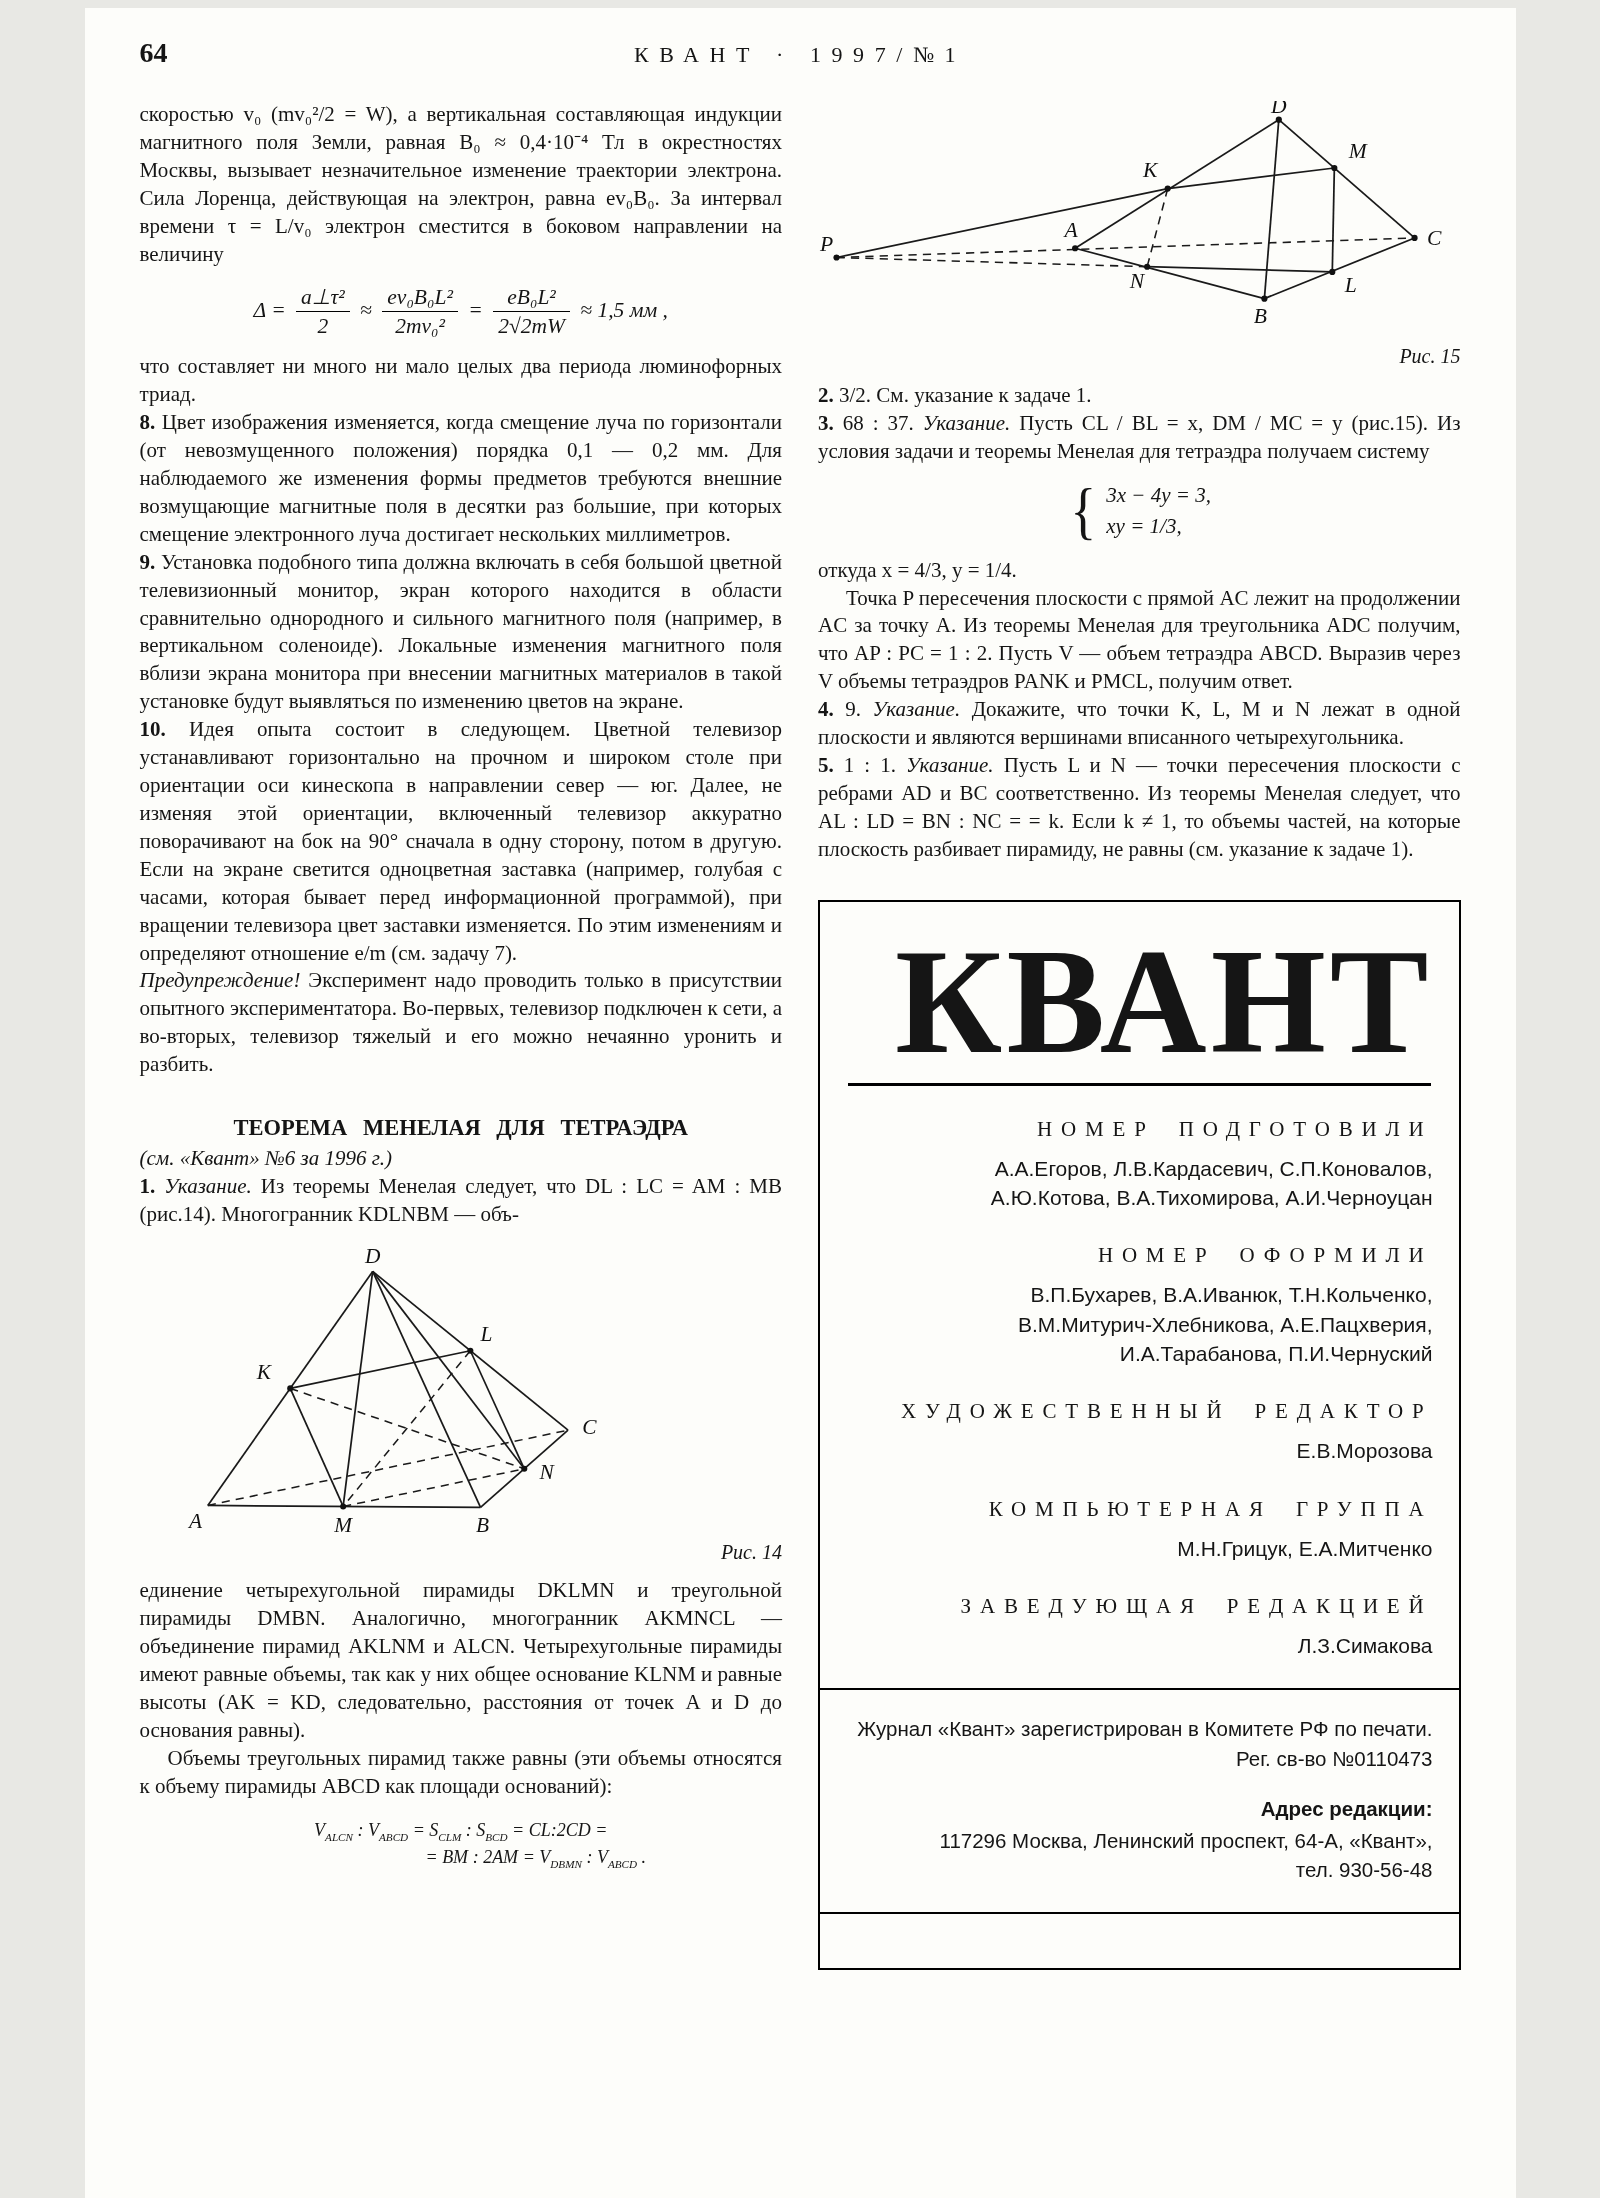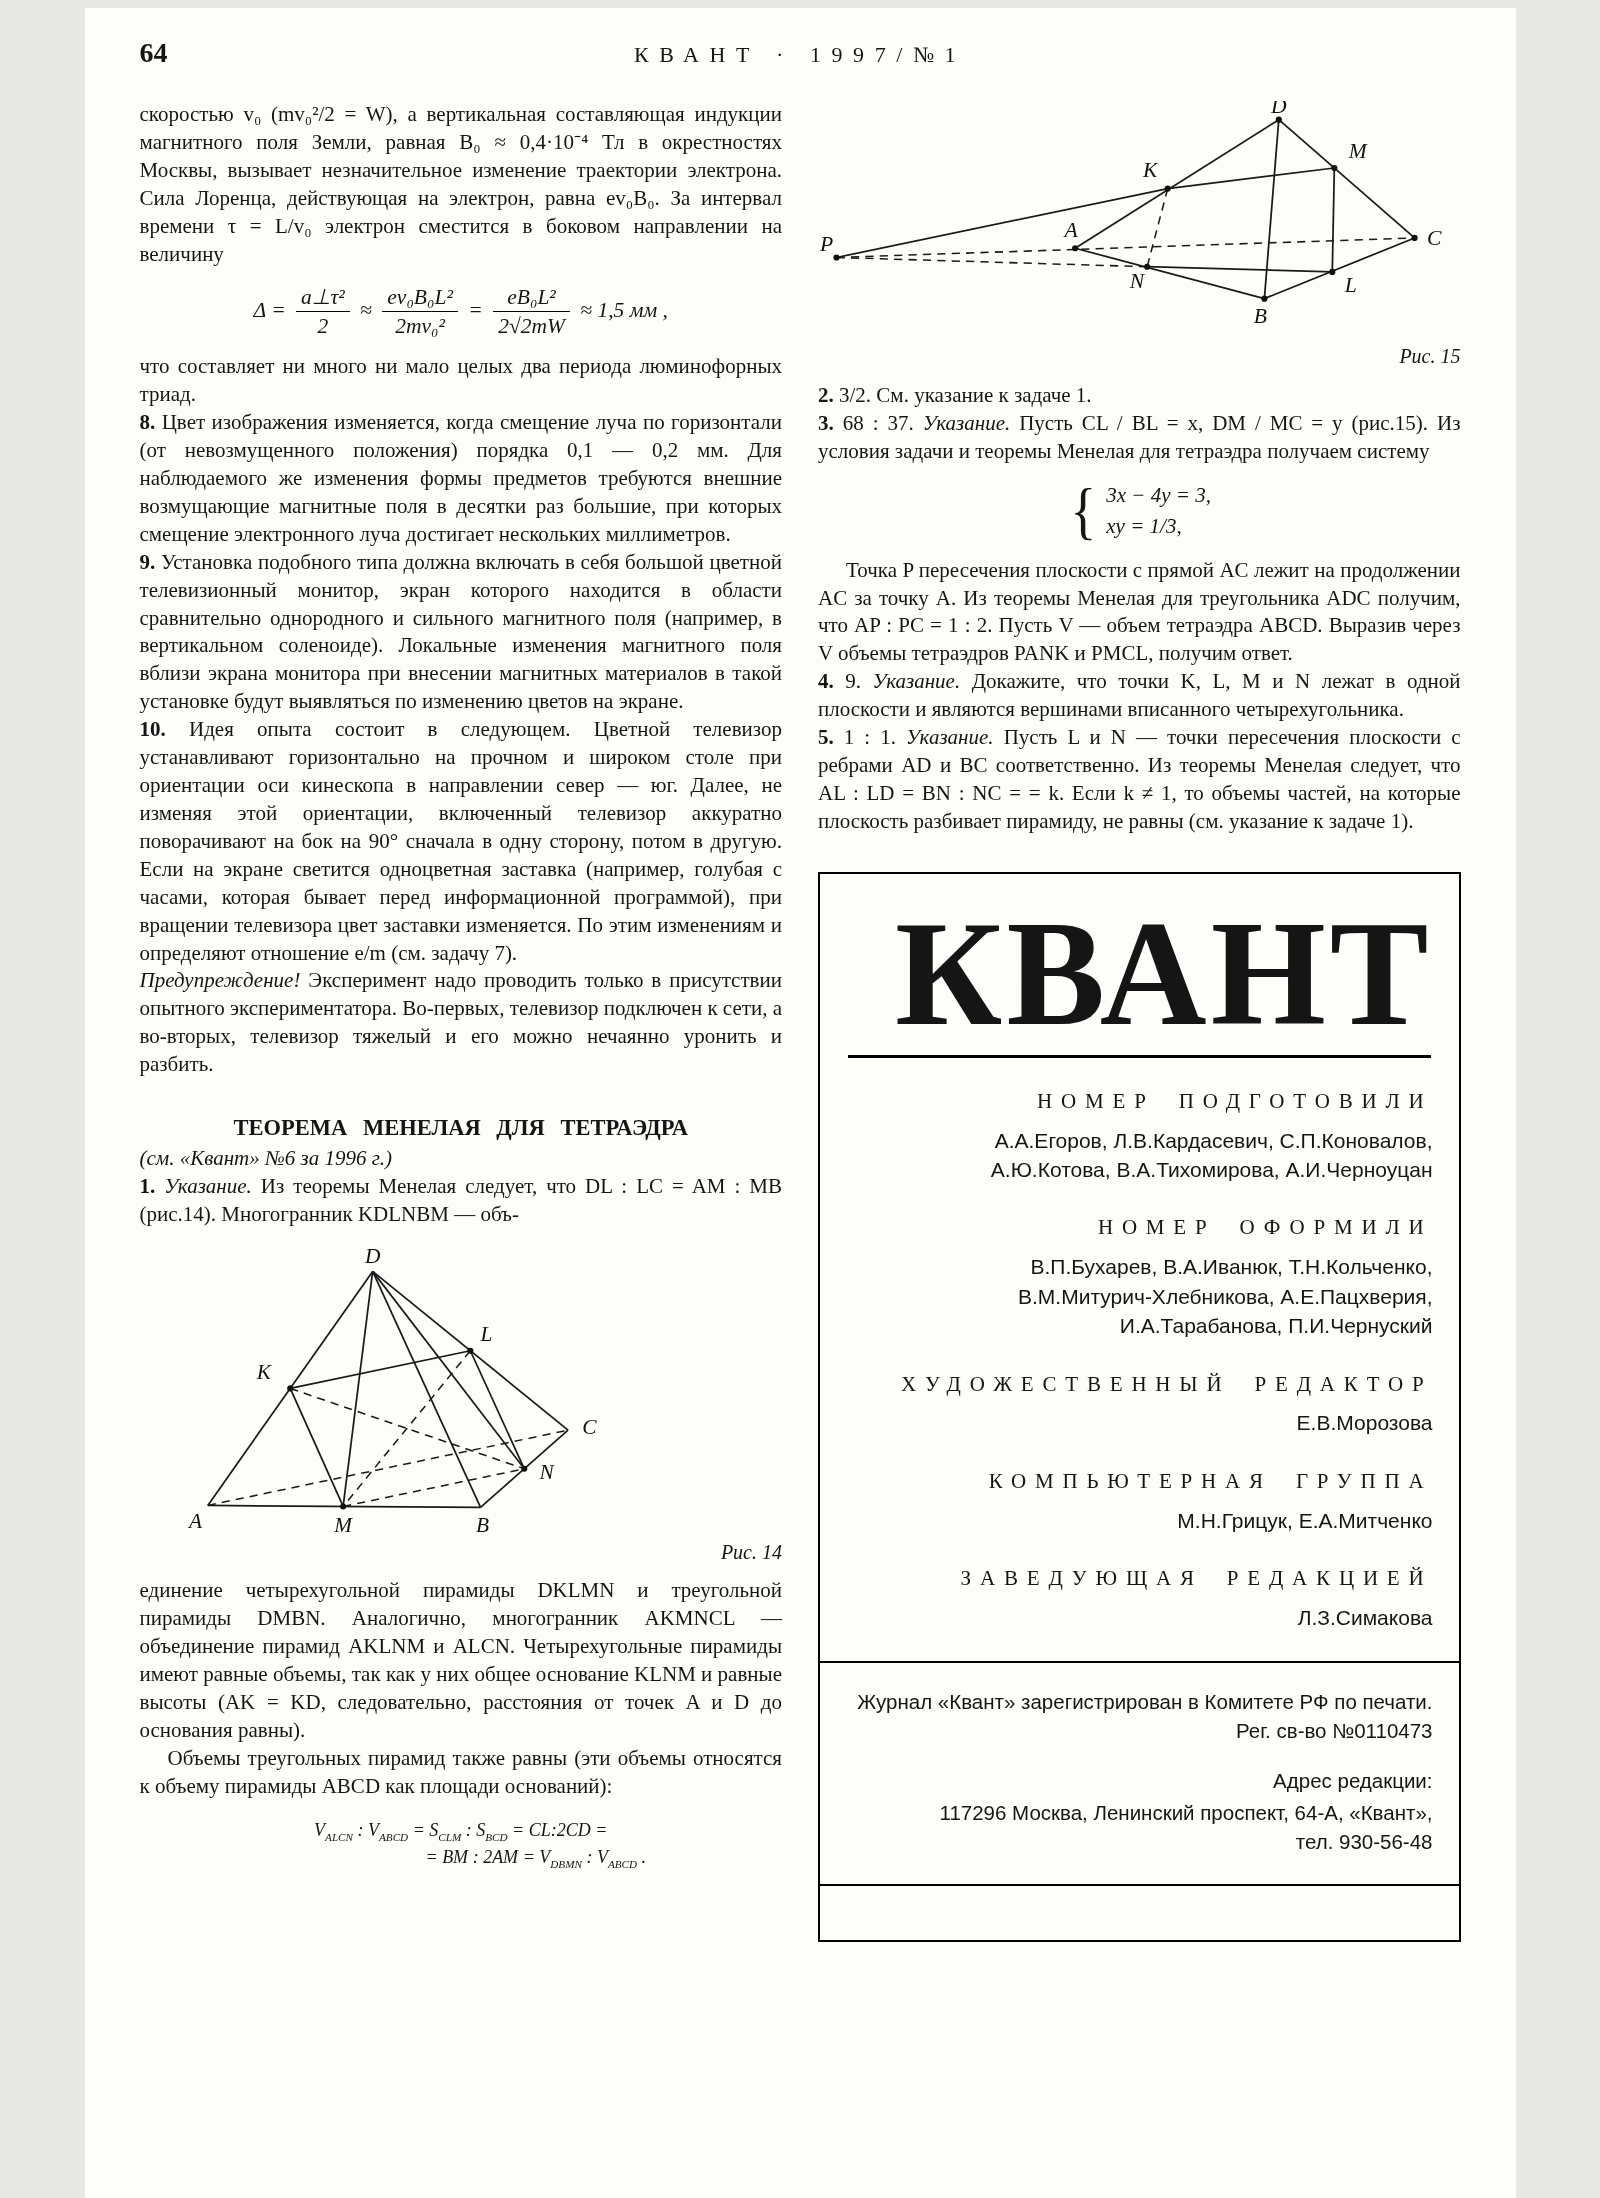--- a/index.html
+++ b/index.html
@@ -42,21 +42,21 @@
   .dash{stroke-dasharray:8 6;stroke-width:1.5;}
   .pt{fill:#111;}
   
   .masthead{border:2.5px solid #000;margin-top:36px;padding:24px 26px 30px;text-align:right;}
   .logo{font-family:"Liberation Serif",serif;font-weight:bold;font-size:148px;line-height:1.02;letter-spacing:4px;transform:scaleY(1.02);}
   .logo-rule{border-top:3.5px solid #000;margin:6px 2px 4px;}
   .mast-heading{letter-spacing:0.42em;word-spacing:10px;font-size:21px;margin:30px 0 10px;}
   .mast-names{font-family:"Liberation Sans",sans-serif;font-size:21px;line-height:1.4;white-space:pre-line;}
   .mast-rule{border-top:2px solid #000;margin:28px -26px 24px;}
   .mast-sans{font-family:"Liberation Sans",sans-serif;font-size:20.5px;line-height:1.42;white-space:pre-line;}
-  .addr-title{font-family:"Liberation Sans",sans-serif;font-weight:normal;font-size:20.5px;margin-top:22px;}
+  .addr-title{font-family:"Liberation Sans",sans-serif;font-weight:bold;font-size:20.5px;margin-top:22px;}
   .mast-block{margin-top:4px;}
 </style>
 </head>
 <body>
 
 <div class="page">
 
   <div class="header">
     <div class="page-num">64</div>
     <div class="journal-title">КВАНТ · 1997/№1</div>
@@ -182,20 +182,21 @@
       <p class="item"><b>3.</b> <span>68 : 37.</span> <i>Указание.</i> <span>Пусть CL / BL = x, DM / MC = y (рис.15). Из условия задачи и теоремы Менелая для тетраэдра получаем систему</span></p>
 
       <div class="system">
         <span class="brace">{</span>
         <span class="sys-lines">
           <div>3x − 4y = 3,</div>
           <div>xy = 1/3,</div>
         </span>
       </div>
 
+      <p>откуда x = 4/3, y = 1/4.</p>
       <p class="indent">Точка P пересечения плоскости с прямой AC лежит на продолжении AC за точку A. Из теоремы Менелая для треугольника ADC получим, что AP : PC = 1 : 2. Пусть V — объем тетраэдра ABCD. Выразив через V объемы тетраэдров PANK и PMCL, получим ответ.</p>
       <p class="item"><b>4.</b> <span>9.</span> <i>Указание.</i> <span>Докажите, что точки K, L, M и N лежат в одной плоскости и являются вершинами вписанного четырехугольника.</span></p>
       <p class="item"><b>5.</b> <span>1 : 1.</span> <i>Указание.</i> <span>Пусть L и N — точки пересечения плоскости с ребрами AD и BC соответственно. Из теоремы Менелая следует, что AL : LD = BN : NC = = k. Если k ≠ 1, то объемы частей, на которые плоскость разбивает пирамиду, не равны (см. указание к задаче 1).</span></p>
 
       <div class="masthead">
         <div class="logo">КВАНТ</div>
         <div class="logo-rule"></div>
 
         <div class="mast-heading">НОМЕР ПОДГОТОВИЛИ</div>
         <div class="mast-names">А.А.Егоров, Л.В.Кардасевич, С.П.Коновалов,

